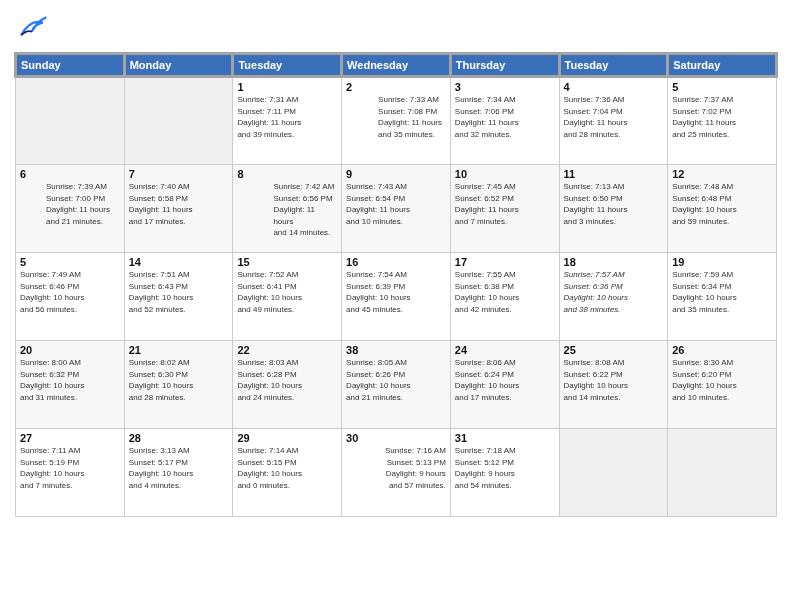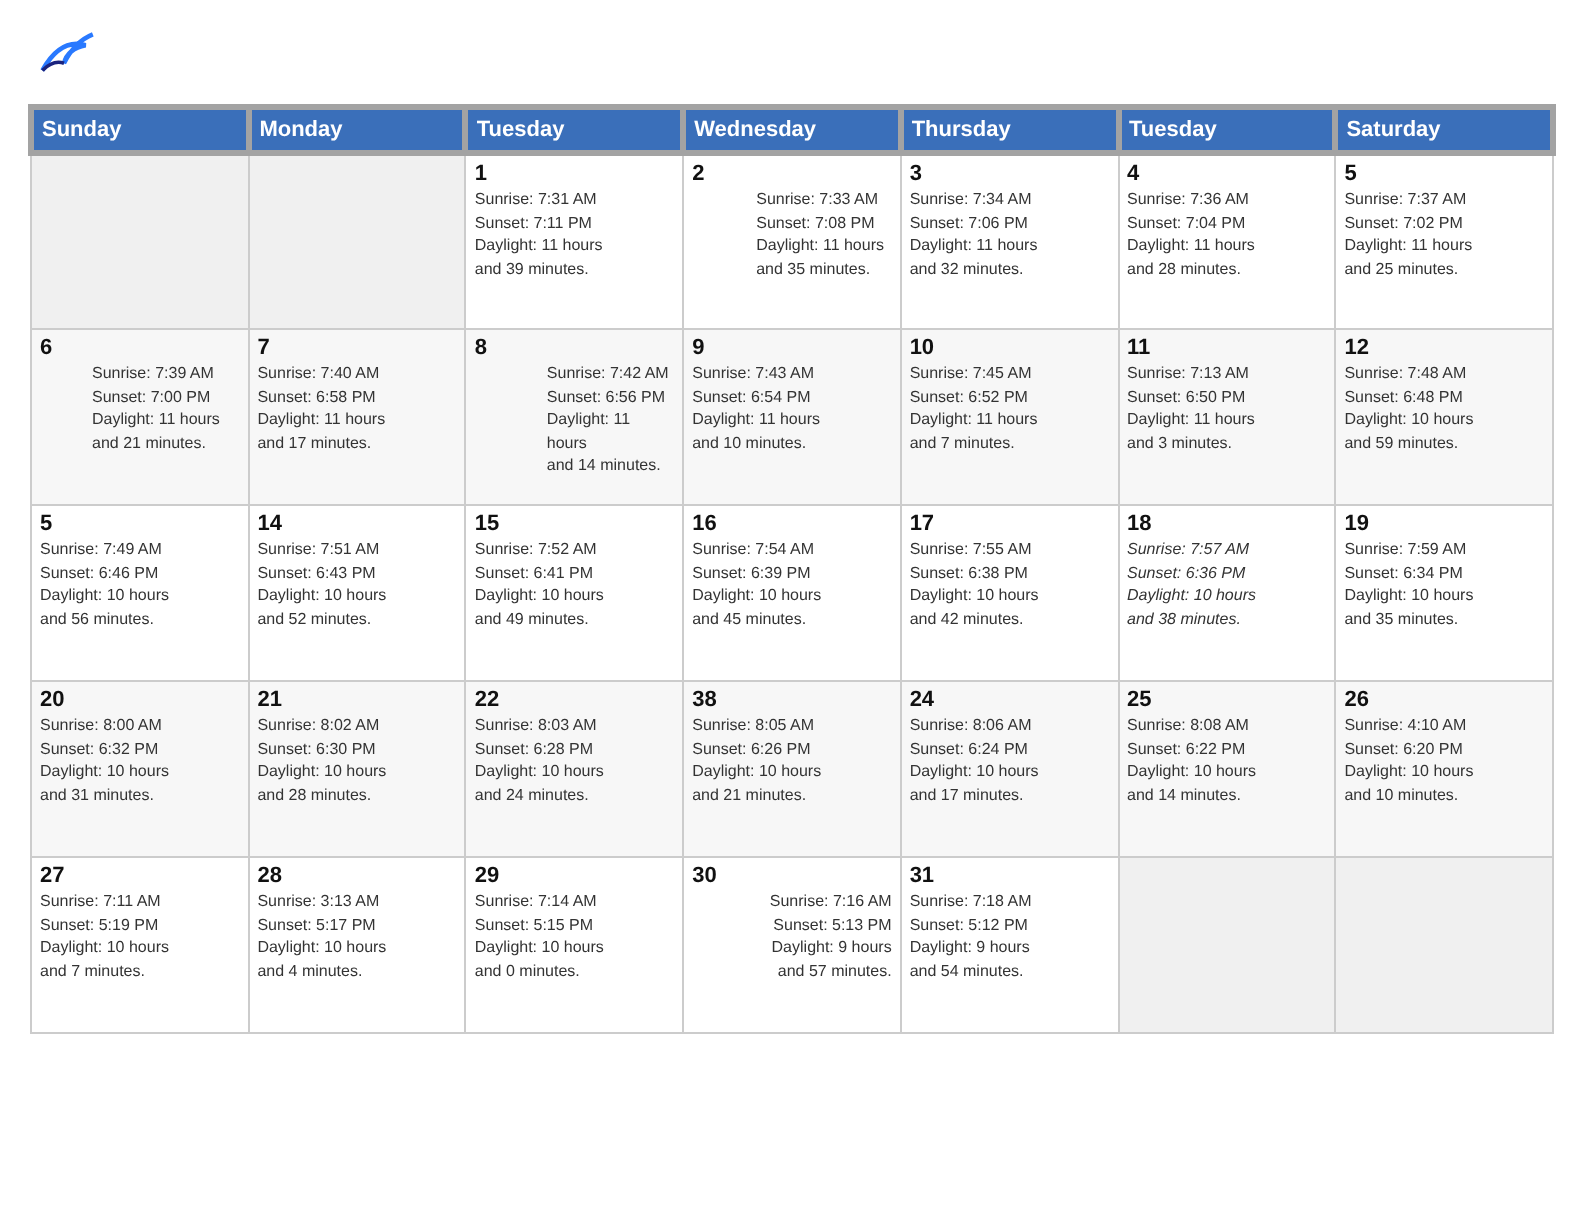--- a/index.html
+++ b/index.html
@@ -312,21 +312,21 @@
           </td>
           <td>
             <div class="day-number">25</div>
             <div class="day-info" style="white-space: pre-line;">Sunrise: 8:08 AM
 Sunset: 6:22 PM
 Daylight: 10 hours
 and 14 minutes.</div>
           </td>
           <td>
             <div class="day-number">26</div>
-            <div class="day-info" style="white-space: pre-line;">Sunrise: 4:10 AM
+            <div class="day-info" style="white-space: pre-line;">Sunrise: 8:30 AM
 Sunset: 6:20 PM
 Daylight: 10 hours
 and 10 minutes.</div>
           </td>
         </tr>
         <tr>
           <td>
             <div class="day-number">27</div>
             <div class="day-info" style="white-space: pre-line;">Sunrise: 7:11 AM
 Sunset: 5:19 PM

